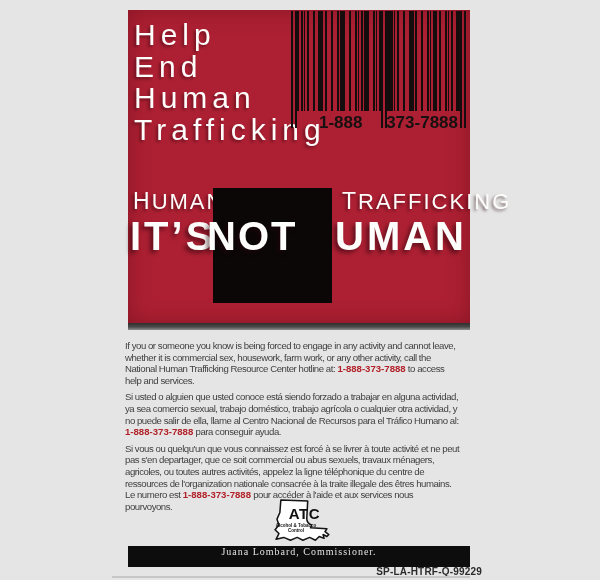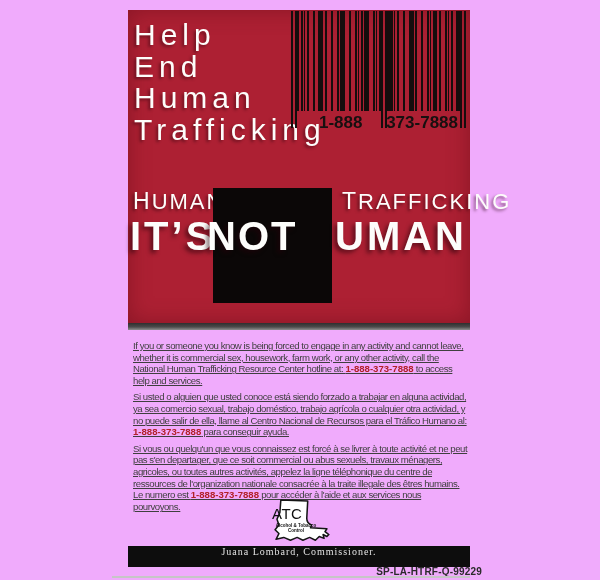--- a/index.html
+++ b/index.html
@@ -1,17 +1,17 @@
 <!DOCTYPE html>
 <html><head>
 <meta charset="utf-8">
 <style>
   html,body { margin:0; padding:0; background:#ffffff; }
   .page {
-    position:relative; width:600px; height:580px; background:#f0abfc;
+    position:relative; width:600px; height:580px; background:#e5e5e5;
     overflow:hidden; font-family:"Liberation Sans", sans-serif;
   }
 
   
   .red-block {
     position:absolute; left:128px; top:10px; width:342px; height:313px;
     background:#AD2033;
     box-shadow: inset 0 0 22px rgba(70,0,12,0.35);
   }
   .headline {
@@ -69,32 +69,32 @@
   .big-okay { left:207px; }
 
   
   .gray-strip {
     position:absolute; left:128px; top:323px; width:342px; height:7px;
     background:linear-gradient(180deg,#2f2f2f 0%, #4a4a4a 55%, #8f8f8f 100%);
   }
 
   
   .body-text {
-    position:absolute; left:133px; top:340px; width:336px;
-    color:#3f3f3f; font-size:9.6px; line-height:11.7px; letter-spacing:-0.45px;text-decoration:underline;
+    position:absolute; left:125px; top:340px; width:336px;
+    color:#3f3f3f; font-size:9.6px; line-height:11.7px; letter-spacing:-0.45px;
   }
   .body-text p { margin:0 0 4.5px 0; }
   .phone { color:#B22028; font-weight:bold; letter-spacing:0; }
 
   
   .atc-logo { position:absolute; left:272px; top:499px; width:58px; height:48px; }
   .atc-logo svg { position:absolute; left:0; top:0; }
   .atc-acronym {
-    position:absolute; left:0; top:6px; width:48px; text-align:left;
-    font-size:15px; font-weight:normal; color:#101010; letter-spacing:0.5px;
+    position:absolute; left:0; top:6px; width:48px; text-align:right;
+    font-size:15px; font-weight:bold; color:#101010; letter-spacing:0.5px;
   }
   .atc-sub {
     position:absolute; left:0; top:24px; width:48px; text-align:center;
     font-size:4.5px; line-height:5px; font-weight:bold; color:#101010;
   }
 
   
   .commissioner-bar {
     position:absolute; left:128px; top:546px; width:342px; height:21px;
     background:#0d0d0d; display:flex; align-items:flex-start; justify-content:center;

